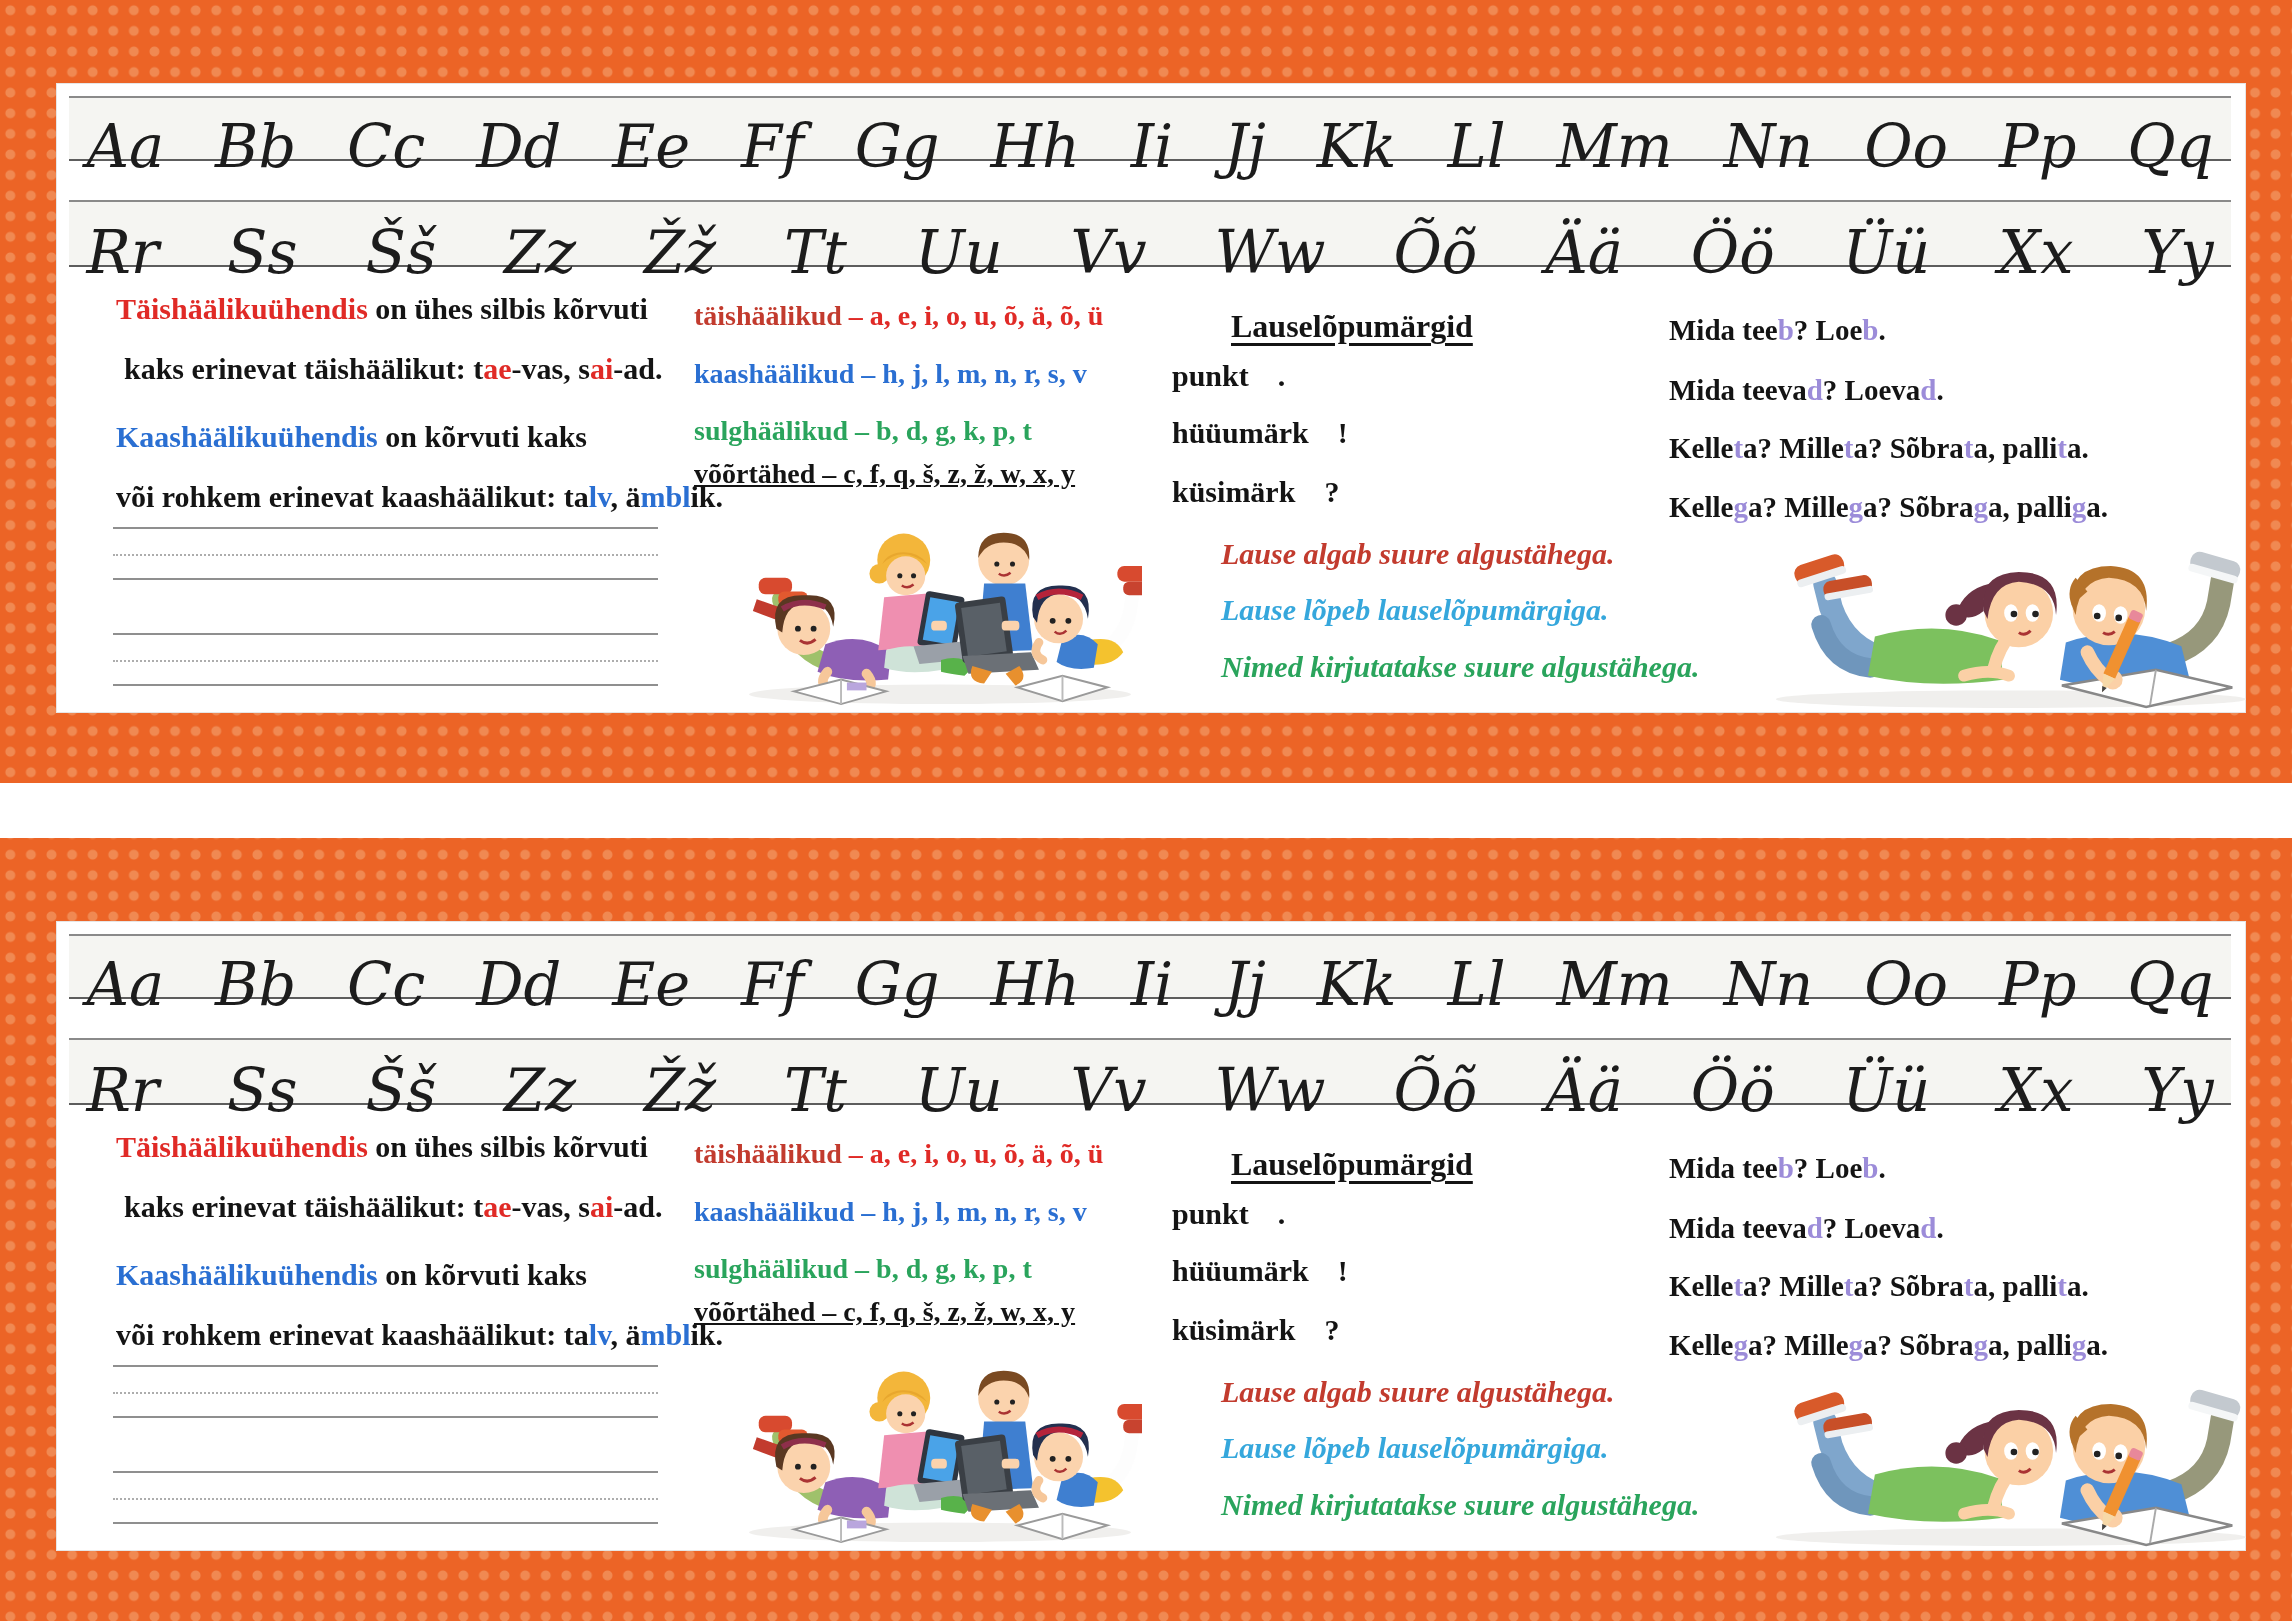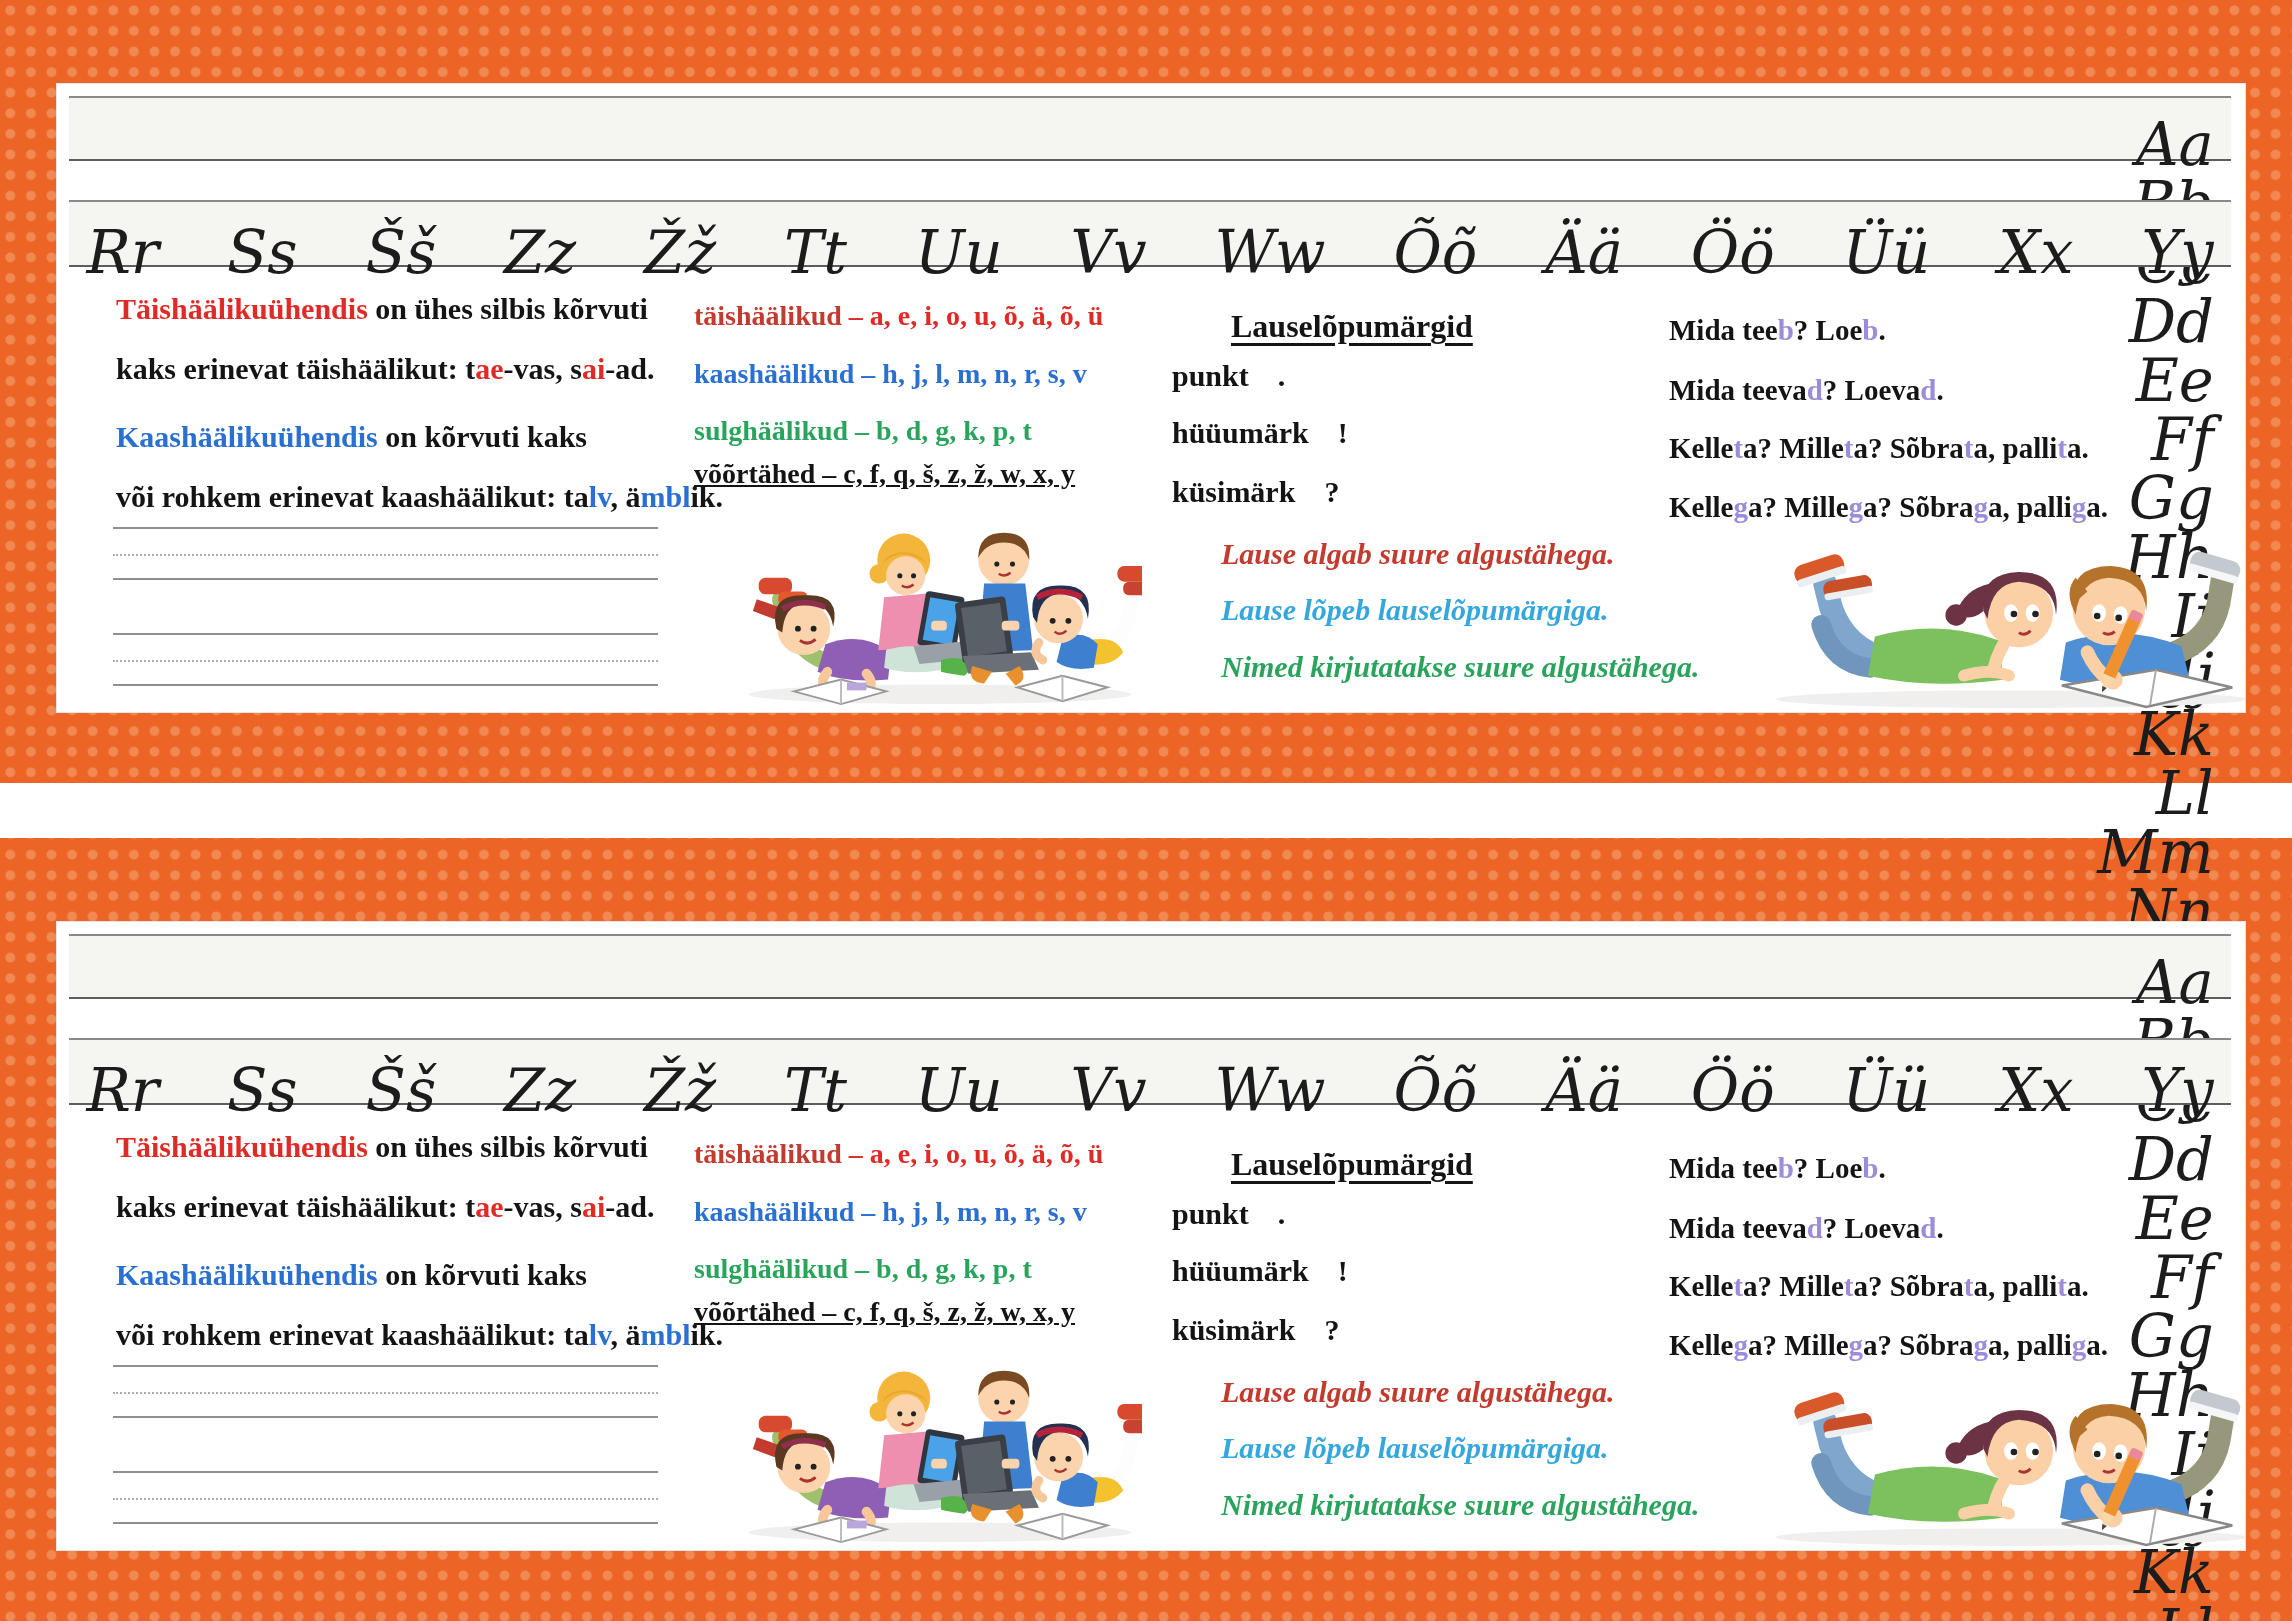--- a/index.html
+++ b/index.html
@@ -14,34 +14,34 @@
   .panel{position:absolute;left:56px;width:2188px;height:628px;background:#ffffff;border:1px solid #e6e6e6;}
   .p1{top:83px;} .p2{top:921px;}
 
   
   .alpha-row{
     position:absolute;left:11.8px;right:13.7px;
     display:flex;justify-content:space-between;align-items:flex-end;
     background:#f5f5f2;border-top:2px solid #8a8a8a;border-bottom:2px solid #5d5d5d;
     overflow:visible;padding:0 17.6px;
   }
-  .ar1{top:11.8px;height:61px;flex-direction:column;}
+  .ar1{top:11.8px;height:61px;}
   .ar2{top:116px;height:63px;}
   .pair{
     font-family:"DejaVu Serif", serif;font-style:italic;font-weight:normal;
     font-size:59px;line-height:1;color:#1c1c1c;display:inline-block;
     transform:translateY(16.7px);white-space:nowrap;
   }
 
   
   .pline,.lgroup,.punct-title,.punct-item,.rule,.qa{
     position:absolute;font-weight:bold;color:var(--text-black,#141414);white-space:nowrap;
   }
   .pline{left:59px;font-size:30px;}
-  .pl1{top:208px;} .pl2{top:268px;} .pl3{top:336px;} .pl4{top:396px;}
+  .pl1{top:208px;} .pl2{top:268px;margin-left:8px;} .pl3{top:336px;} .pl4{top:396px;}
 
   .wline{position:absolute;left:56px;width:545px;height:0;}
   .wline.solid{border-top:2.9px solid #8f8f8f;}
   .wline.dotted{border-top:2px dotted #adadad;}
   .w1{top:443px;} .w2{top:470px;} .w3{top:494px;}
   .w4{top:549px;} .w5{top:576px;} .w6{top:600px;}
 
   .lgroup{left:637px;font-size:28px;}
   .lg1{top:216px;} .lg2{top:274px;} .lg3{top:331px;} .lg4{top:374px;text-decoration:underline;}
 

